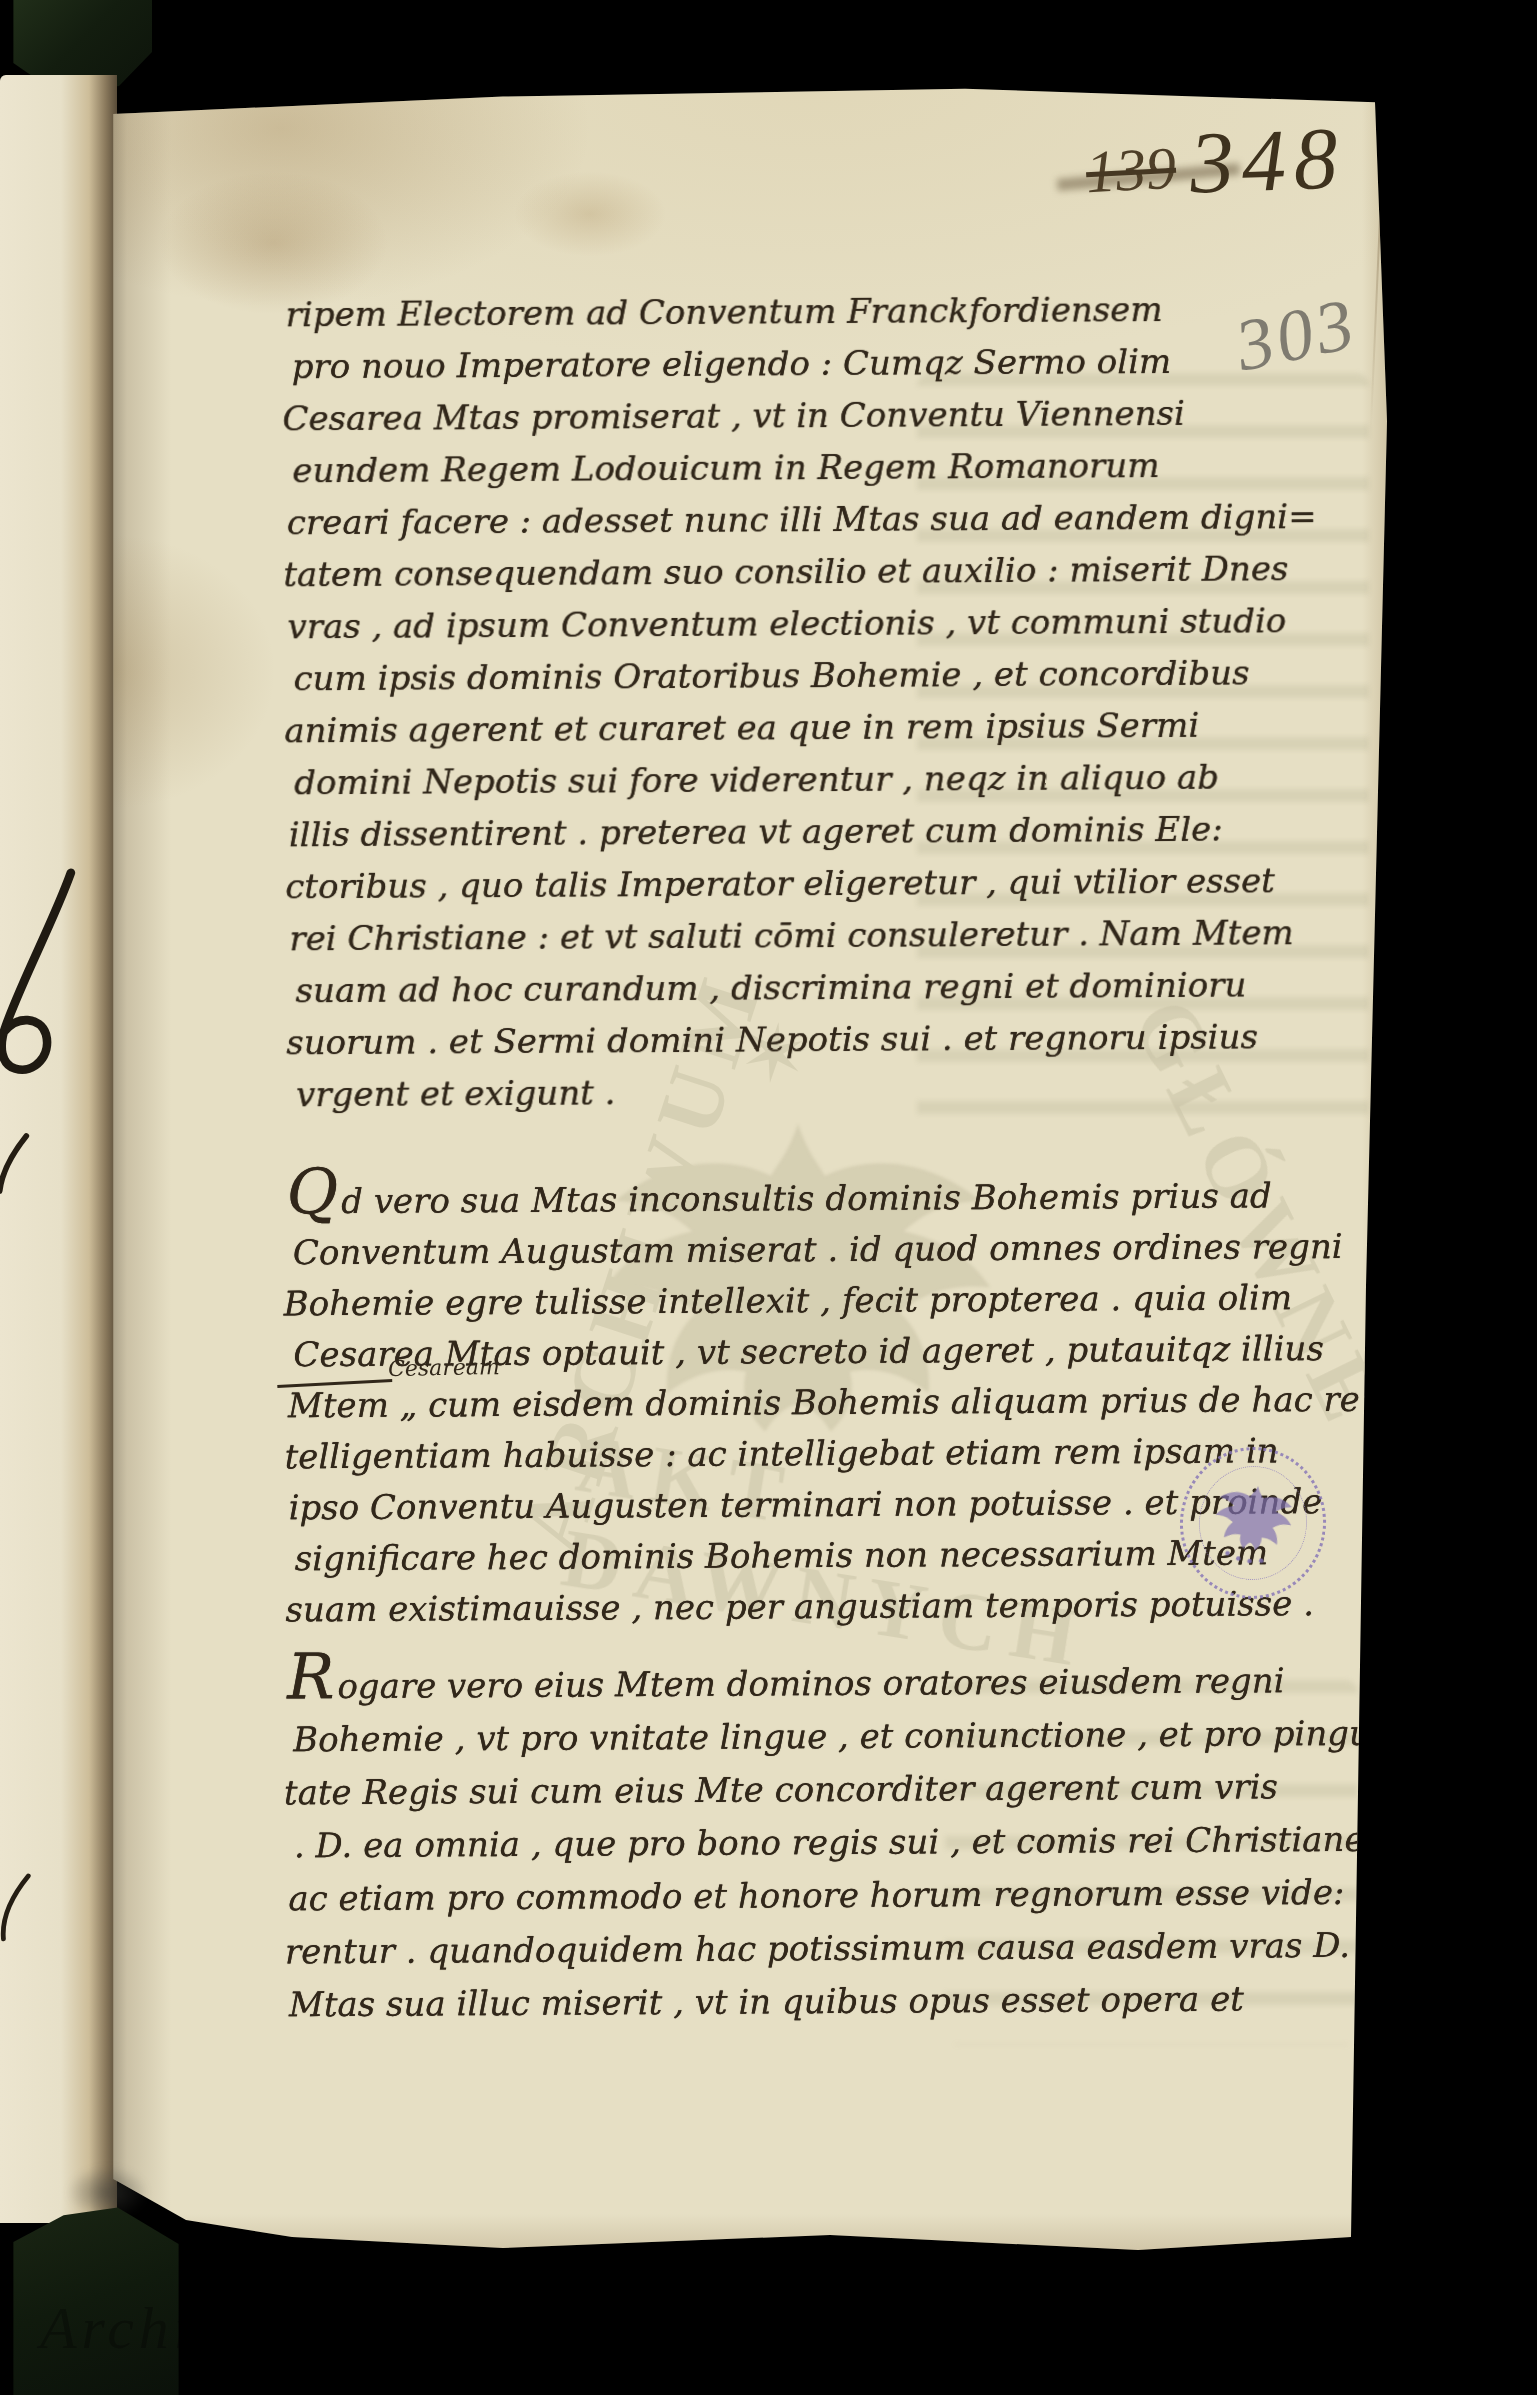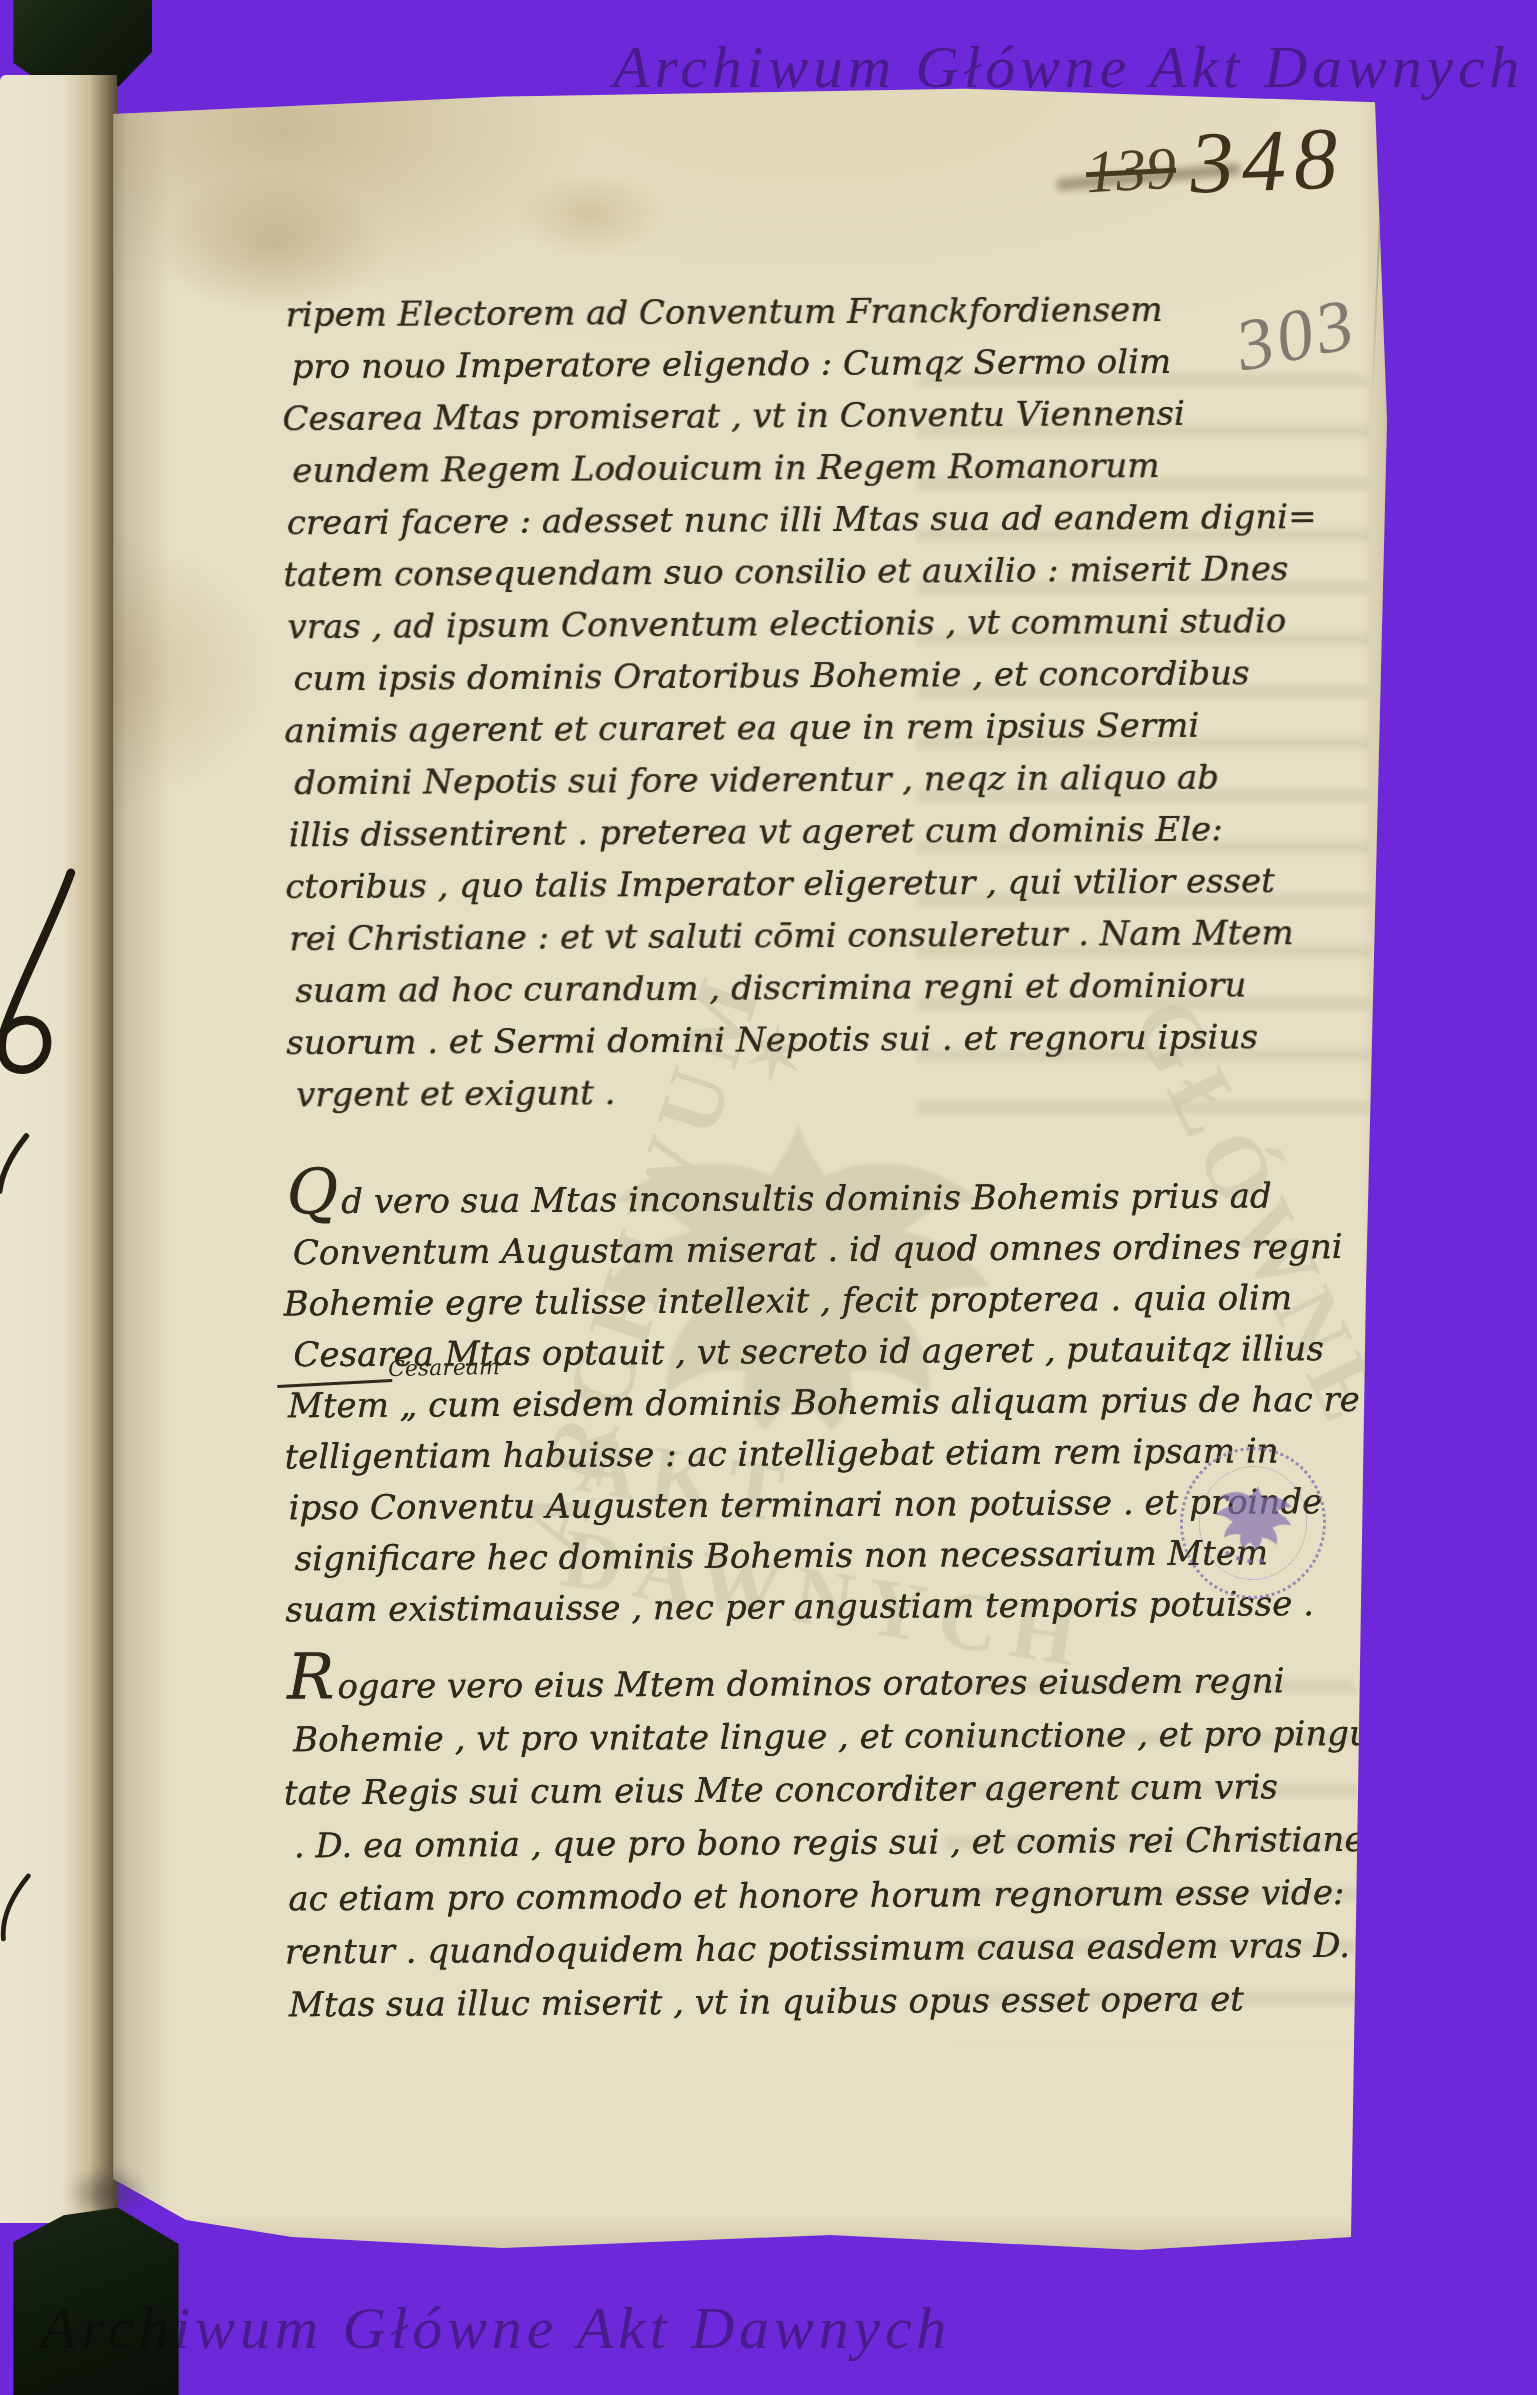--- a/index.html
+++ b/index.html
@@ -1,18 +1,18 @@
 <!DOCTYPE html>
 <html><head>
 <meta charset="utf-8">
 <style>
   html,body{margin:0;padding:0;background:#9a9a98;}
   .scan{
     position:relative; width:1537px; height:2396px; overflow:hidden;
-    background:#6d28d9; font-family:"Liberation Serif", serif;
+    background:#000000; font-family:"Liberation Serif", serif;
   }
   
   .wm{
     position:absolute; font-style:italic; font-size:60px; letter-spacing:4.8px;
     color:#a9aaa5; mix-blend-mode:multiply; white-space:nowrap; font-family:"Liberation Serif",serif;
   }
   .wm-top{ left:613px; top:33px; }
   .wm-bottom{ left:40px; top:2294px; }
 
   

